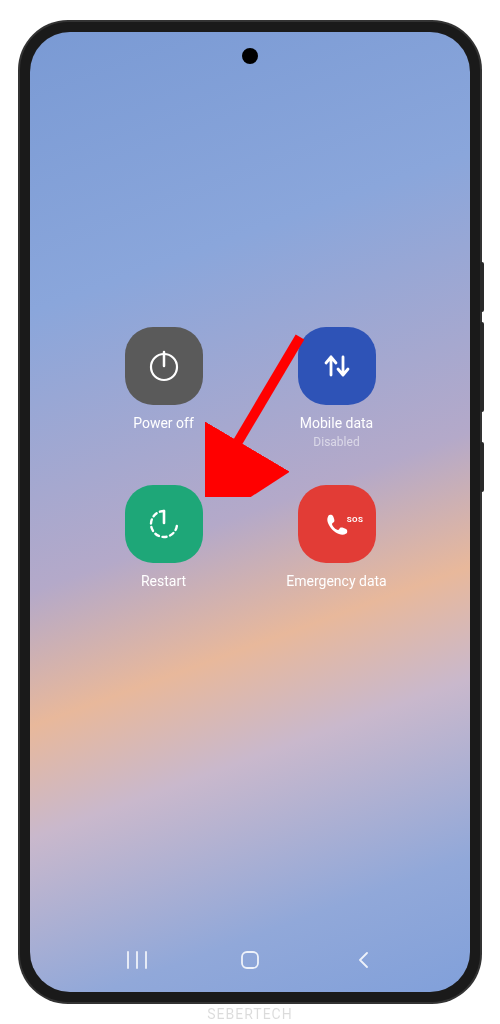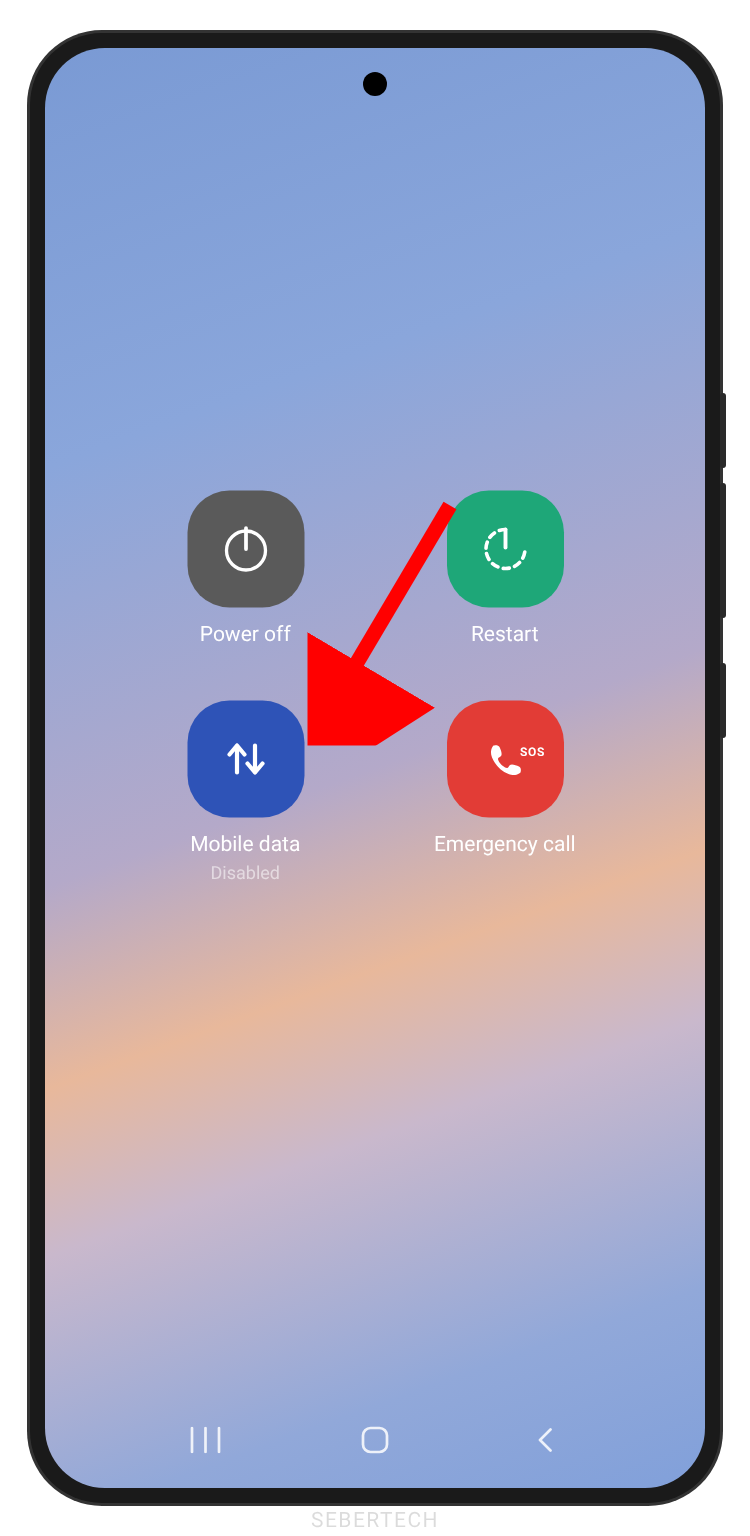--- a/index.html
+++ b/index.html
@@ -181,48 +181,48 @@
         <div class="icon-tile tile-gray">
           <svg width="40" height="40" viewBox="0 0 40 40">
             <circle cx="20" cy="21" r="13" fill="none" stroke="#fff" stroke-width="2.2"></circle>
             <line x1="20" y1="6" x2="20" y2="20" stroke="#fff" stroke-width="2.5" stroke-linecap="round"></line>
           </svg>
         </div>
         <div class="item-label">Power off</div>
       </div>
 
       <div class="power-item">
+        <div class="icon-tile tile-blue">
+          <svg width="42" height="42" viewBox="0 0 42 42">
+            <path d="M15 30 L15 12 M15 12 L10 18 M15 12 L20 18" fill="none" stroke="#fff" stroke-width="2.8" stroke-linecap="round" stroke-linejoin="round"></path>
+            <path d="M27 12 L27 30 M27 30 L22 24 M27 30 L32 24" fill="none" stroke="#fff" stroke-width="2.8" stroke-linecap="round" stroke-linejoin="round"></path>
+          </svg>
+        </div>
+        <div class="item-label">Mobile data</div>
+        <div class="item-sublabel">Disabled</div>
+      </div>
+
+      <div class="power-item">
         <div class="icon-tile tile-green">
           <svg width="42" height="42" viewBox="0 0 42 42">
             <path d="M 21 8 A 13 13 0 1 0 34 21" fill="none" stroke="#fff" stroke-width="2.4" stroke-linecap="round" stroke-dasharray="4.2 3.6"></path>
             <line x1="21" y1="8" x2="21" y2="20" stroke="#fff" stroke-width="2.6" stroke-linecap="round"></line>
           </svg>
         </div>
         <div class="item-label">Restart</div>
       </div>
 
       <div class="power-item">
-        <div class="icon-tile tile-blue">
-          <svg width="42" height="42" viewBox="0 0 42 42">
-            <path d="M15 30 L15 12 M15 12 L10 18 M15 12 L20 18" fill="none" stroke="#fff" stroke-width="2.8" stroke-linecap="round" stroke-linejoin="round"></path>
-            <path d="M27 12 L27 30 M27 30 L22 24 M27 30 L32 24" fill="none" stroke="#fff" stroke-width="2.8" stroke-linecap="round" stroke-linejoin="round"></path>
-          </svg>
-        </div>
-        <div class="item-label">Mobile data</div>
-        <div class="item-sublabel">Disabled</div>
-      </div>
-
-      <div class="power-item">
         <div class="icon-tile tile-red">
           <span class="sos-badge">SOS</span>
           <svg width="38" height="38" viewBox="0 0 38 38">
             <path d="M11 10 C11 10 14 9 15 11 C16 13 17 16 16 17 C15 18 14 18 14 19 C14 21 18 25 20 25 C21 25 21 24 22 23 C23 22 26 23 28 24 C30 25 29 28 29 28 C29 28 26 31 21 29 C16 27 12 23 10 18 C8 13 11 10 11 10 Z" fill="#fff"></path>
           </svg>
         </div>
-        <div class="item-label">Emergency call</div>
+        <div class="item-label">Emergency data</div>
       </div>
 
     </div>
 
 
     <div class="nav-bar">
       <div class="nav-btn">
         <svg width="22" height="18" viewBox="0 0 22 18">
           <line x1="2" y1="1" x2="2" y2="17" stroke="#fff" stroke-width="1.8" stroke-linecap="round"></line>
           <line x1="11" y1="1" x2="11" y2="17" stroke="#fff" stroke-width="1.8" stroke-linecap="round"></line>

